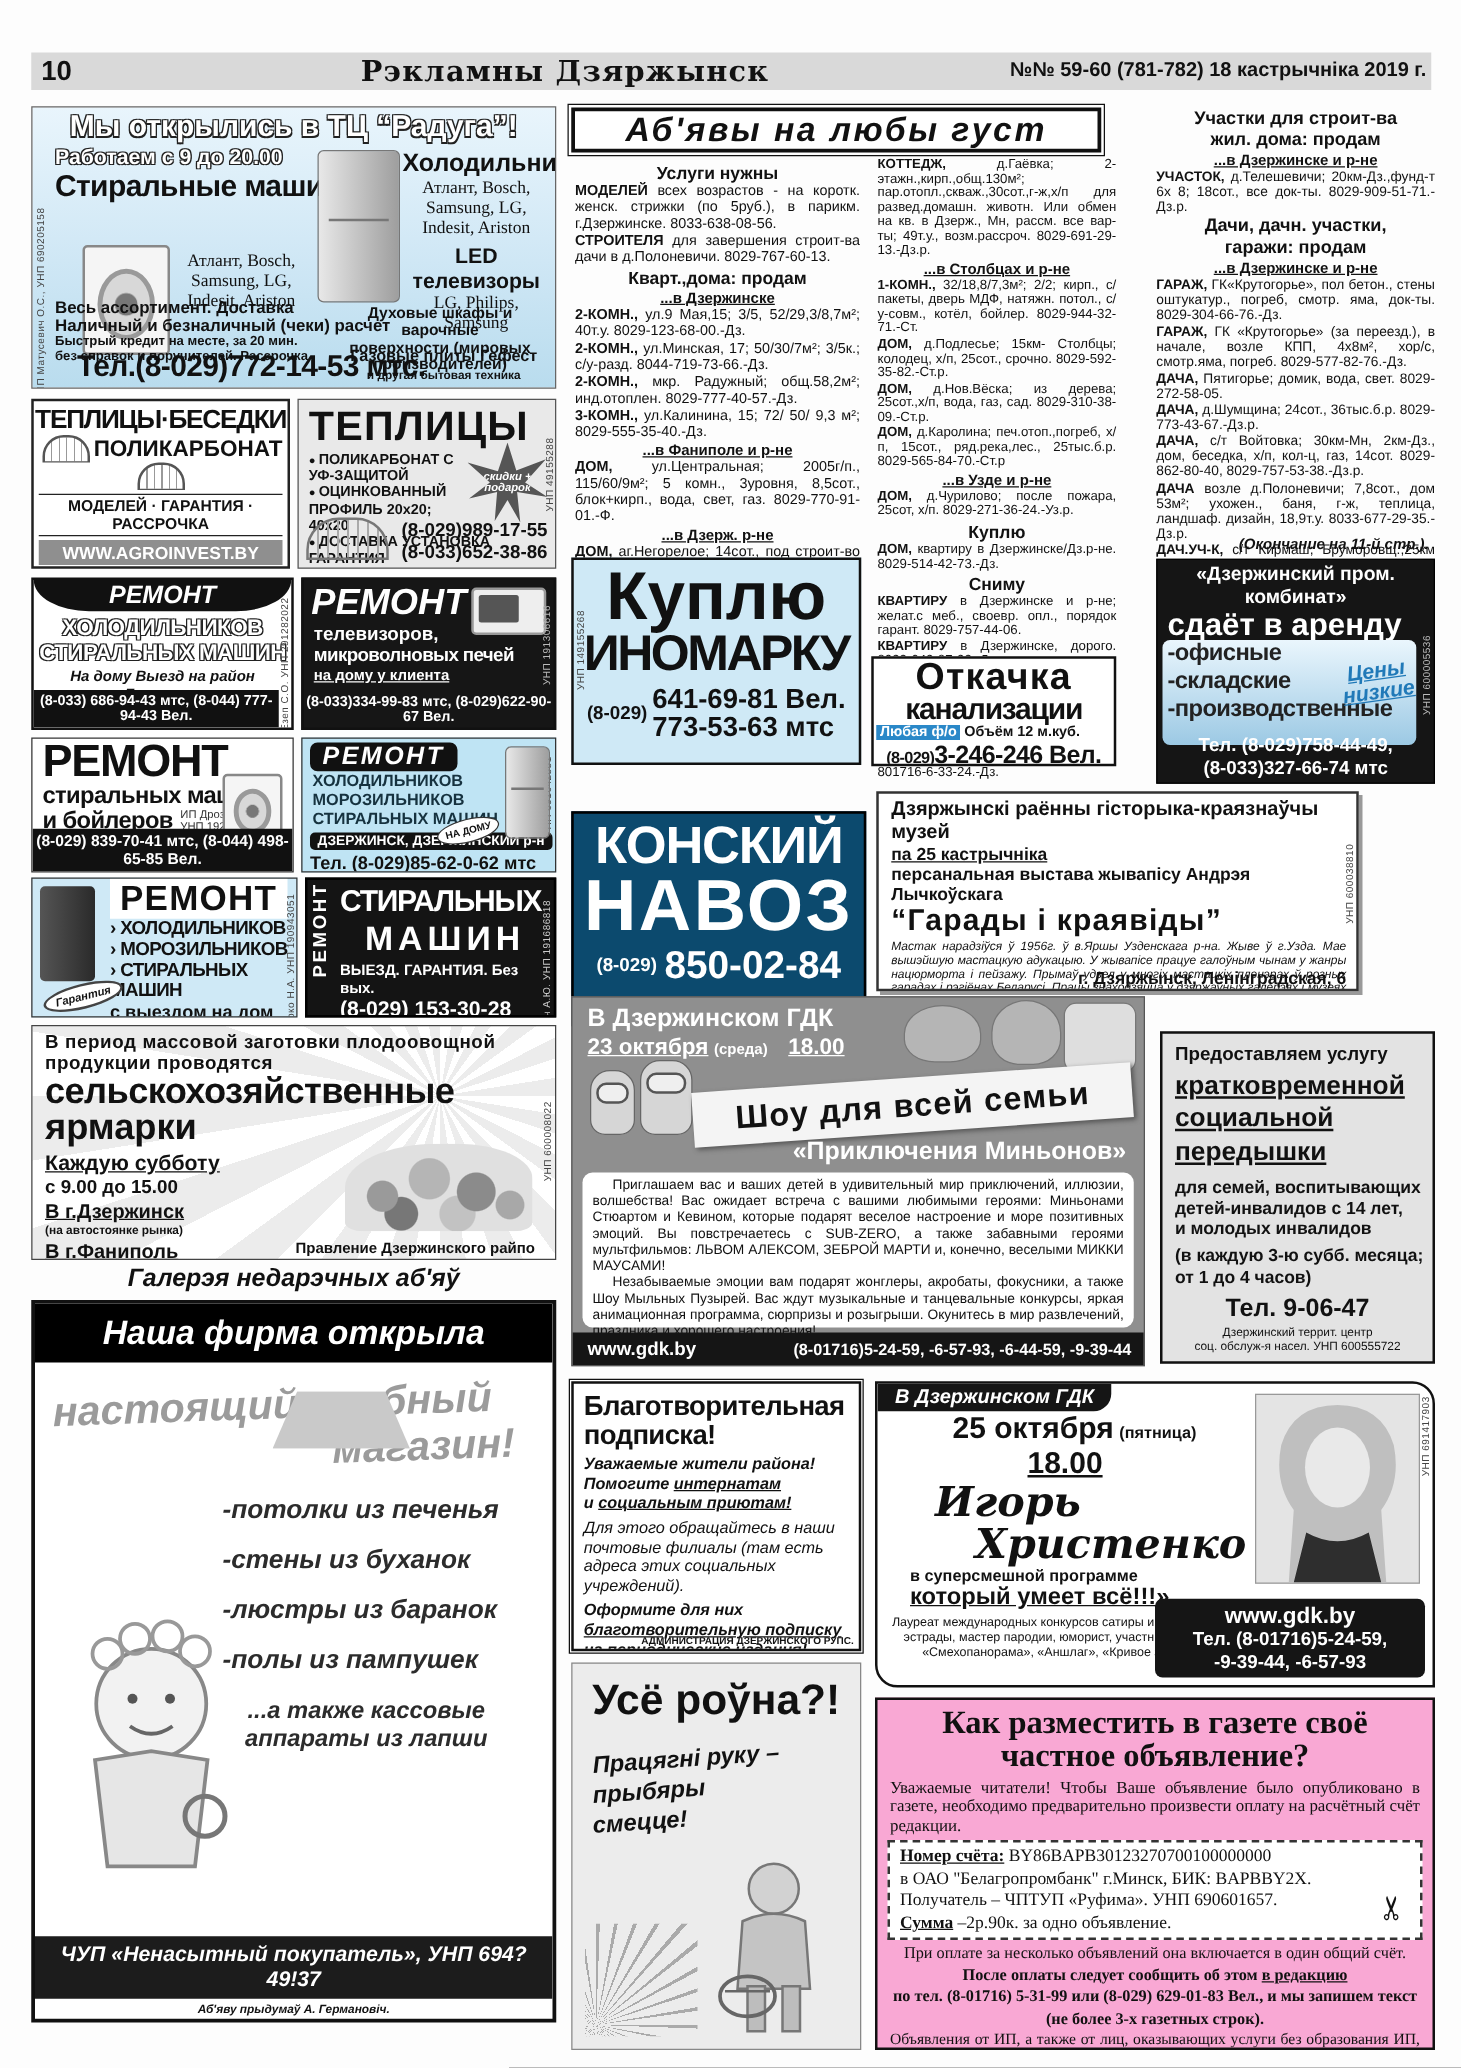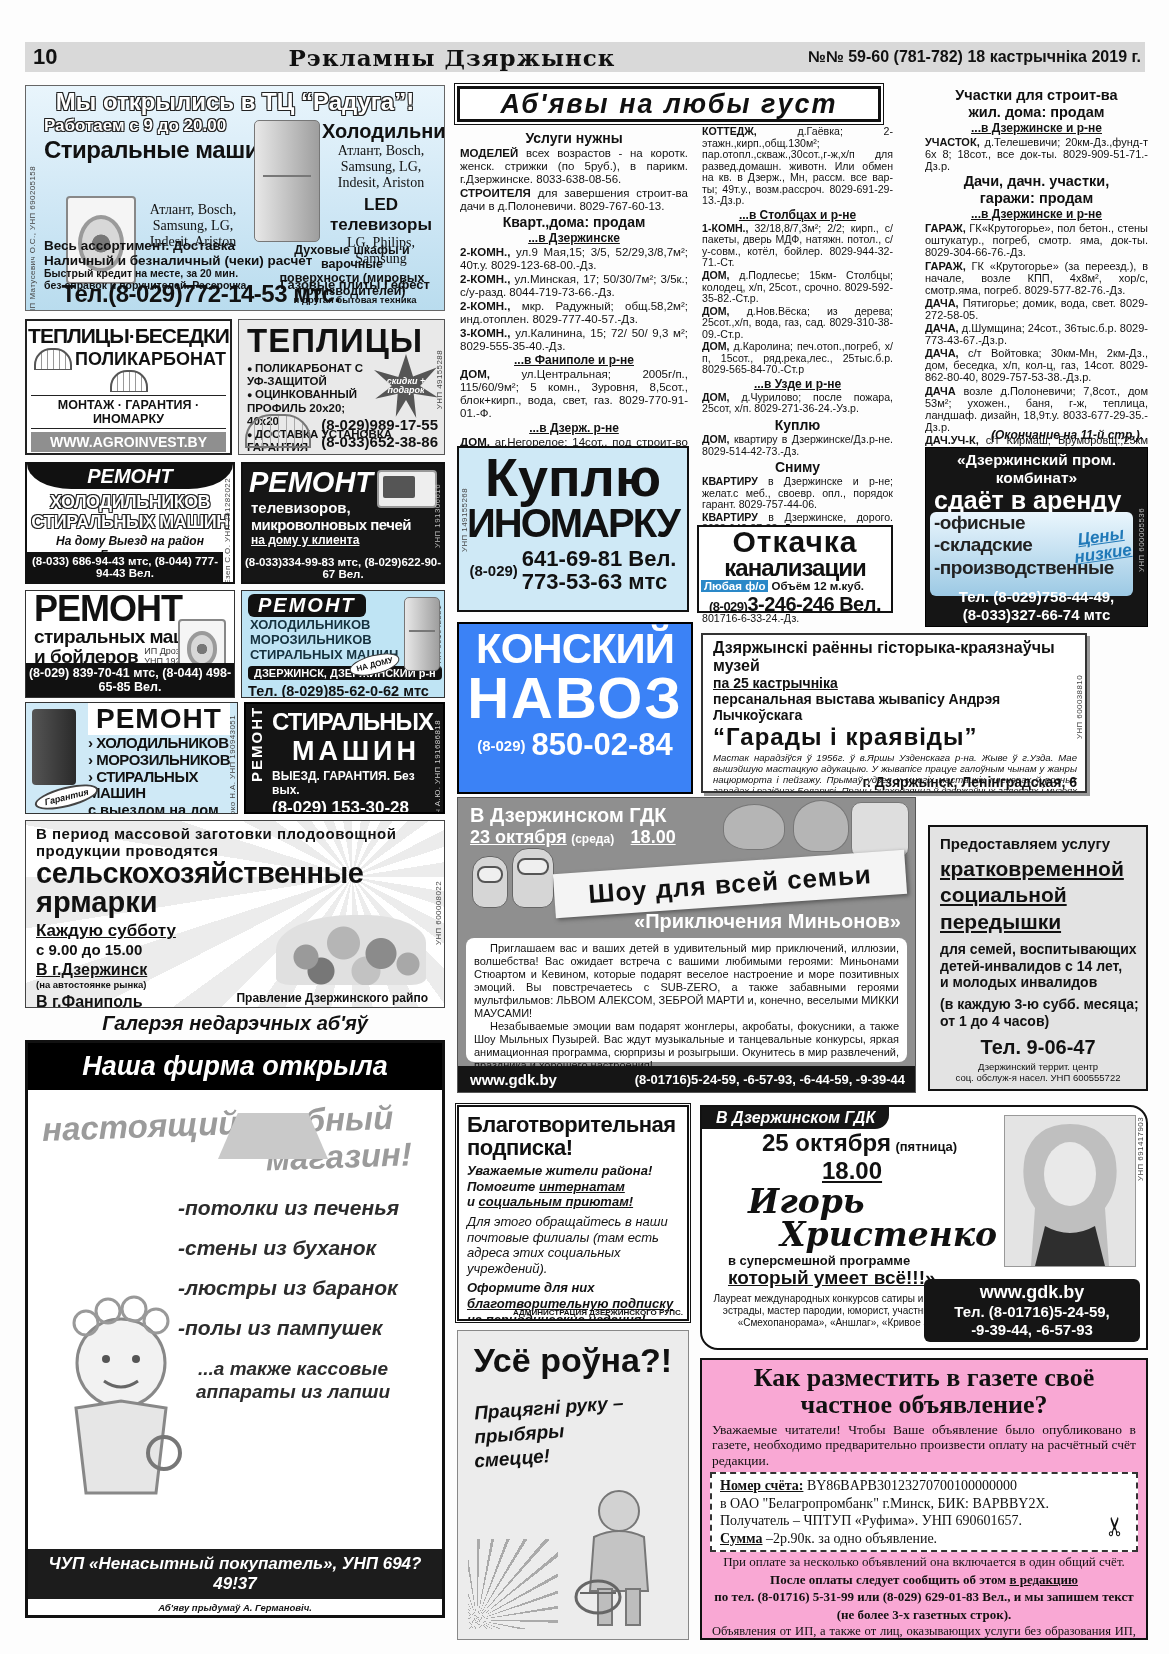--- a/index.html
+++ b/index.html
@@ -158,21 +158,21 @@
   #car .code{font-size:15px;font-weight:900;margin-right:4px;}
   #car .p{font-size:22px;font-weight:900;line-height:1.05;}
   #sew{left:697px;top:525px;width:196px;height:88px;background:#fff;border:2px solid #111;}
   #sew .t1{font-size:30px;font-weight:900;text-align:center;line-height:.95;margin-top:1px;letter-spacing:1px;}
   #sew .t2{font-size:24px;font-weight:700;text-align:center;line-height:.95;letter-spacing:-1px;}
   #sew .row{display:flex;align-items:center;margin:1px 2px;}
   #sew .chip{background:#2a88c8;color:#fff;font-size:11.5px;font-weight:bold;padding:0 3px;margin-right:3px;}
   #sew .vol{font-size:11.5px;font-weight:900;}
   #sew .ph{font-size:20px;font-weight:900;text-align:center;letter-spacing:-.5px;}
   #sew .code{font-size:13px;font-weight:900;}
-  #man{left:457px;top:622px;width:236px;height:172px;background:#3b82f6;color:#fff;border:2px solid #000;}
+  #man{left:457px;top:649px;width:236px;height:172px;background:#0c4a6e;color:#fff;border:2px solid #000;}
   #man .t1{font-size:42px;font-weight:900;text-align:center;line-height:1;margin-top:4px;letter-spacing:-1px;}
   #man .t2{font-size:58px;font-weight:900;text-align:center;line-height:.95;letter-spacing:2px;}
   #man .row{display:flex;align-items:center;justify-content:center;margin-top:2px;}
   #man .code{font-size:15px;font-weight:900;margin-right:6px;}
   #man .ph{font-size:31px;font-weight:900;}
   
   #mus{left:701px;top:633px;width:386px;height:160px;background:#fff;border:2px solid #333;box-shadow:3px 3px 0 #999;}
   #mus .l1{font-size:16px;font-weight:bold;margin:4px 0 0 10px;}
   #mus .l2{font-size:14px;font-weight:bold;text-decoration:underline;margin-left:10px;}
   #mus .l3{font-size:14px;font-weight:bold;margin-left:10px;}
@@ -279,21 +279,21 @@
     <div style="position:absolute;left:244px;top:192px;width:170px;text-align:center;font-size:13px;font-weight:900;line-height:1.1;">
       <span>Газовые плиты Гефест</span><br>
       <span style="font-size:9.5px;">и другая бытовая техника</span>
     </div>
     <div class="ph">Тел.(8-029)772-14-53 мтс.</div>
   </div>
 
   <div class="ad" id="gh1">
     <div class="t">ТЕПЛИЦЫ·БЕСЕДКИ</div>
     <div><span class="ghouse"></span><span class="s">ПОЛИКАРБОНАТ</span><span class="ghouse"></span></div>
-    <div class="ln">МОНТАЖ · ГАРАНТИЯ · ИНОМАРКУ</div>
+    <div class="ln">МОДЕЛЕЙ · ГАРАНТИЯ · РАССРОЧКА</div>
     <div class="site">WWW.AGROINVEST.BY</div>
     <div class="reg">ООО «Светопрозрачная кровля» УНП 591001987</div>
 
   </div>
   <div class="ad" id="gh2">
     <div class="vt" style="right:0;top:30px;">УНП 49155288</div>
     <div class="t">ТЕПЛИЦЫ</div>
     <div class="bl">ПОЛИКАРБОНАТ С УФ-ЗАЩИТОЙ</div>
     <div class="bl">ОЦИНКОВАННЫЙ ПРОФИЛЬ 20х20; 40х20</div>
     <div class="bl" style="width:190px;">ДОСТАВКА УСТАНОВКА ГАРАНТИЯ</div>

